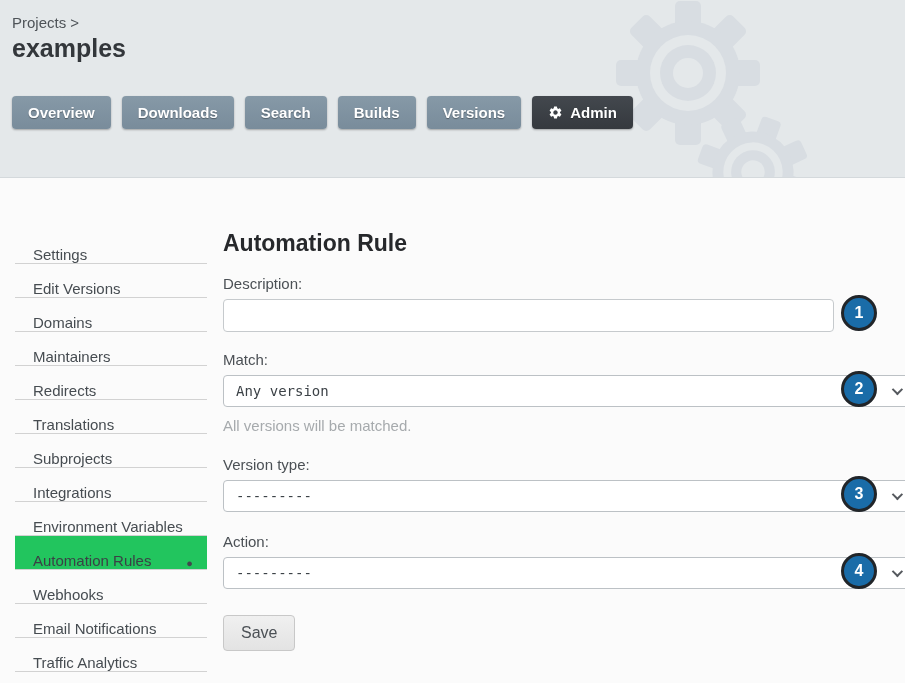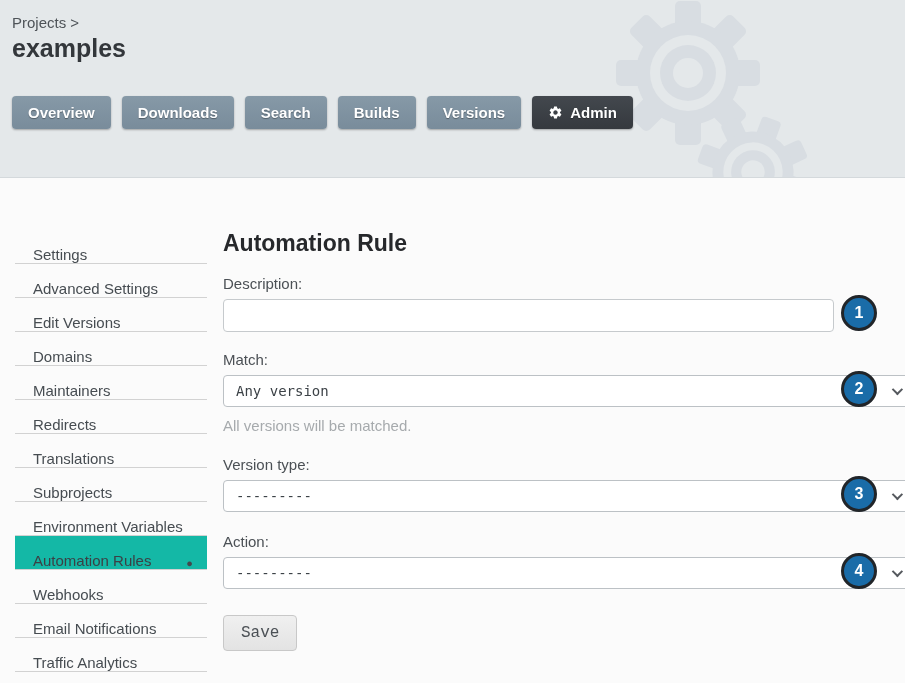--- a/index.html
+++ b/index.html
@@ -59,21 +59,21 @@
   .sidebar { width: 192px; margin-left: 15px; flex-shrink: 0; }
   .side-item {
     position: relative;
     display: flex; align-items: flex-end;
     height: 34px; padding-left: 18px; padding-right: 14px;
     font-size: 15px; color: #464c51;
     border-bottom: 1px solid #d2d2d2;
     cursor: pointer;
   }
   .side-item.active {
-    background: #14b8a6;
+    background: #22c55e;
     color: #3b4045;
   }
   .side-item .dot {
     margin-left: auto;
     font-size: 11px; line-height: 1; color: #43484d;
   }
 
   
   .main { margin-left: 16px; width: 660px; }
   .form-title {
@@ -116,21 +116,21 @@
     margin-top: 10px;
   }
   .mb-desc { margin-bottom: 19px; }
   .mb-match { margin-bottom: 22px; }
   .mb-vtype { margin-bottom: 21px; margin-top: 12px; }
   .mb-action { margin-bottom: 26px; }
   .save-btn {
     height: 36px; padding: 0 17px;
     background: linear-gradient(#f0f0f0, #e3e3e3);
     border: 1px solid #c8c8c8; border-radius: 4px;
-    font-family: Liberation Mono, monospace;
+    font-family: Liberation Sans, sans-serif;
     font-size: 16px; color: #4b5055;
     cursor: pointer;
   }
 
   
   .badge {
     position: absolute;
     width: 36px; height: 36px;
     border-radius: 50%;
     background: #1a6ca8;
@@ -236,39 +236,39 @@
   </div>
 </div>
 
 <div class="content">
 
   <div class="sidebar">
     <div class="side-item">
         <span>Settings</span>
       </div>
     <div class="side-item">
-        <span>Advanced Settings</span>
-      </div>
-    <div class="side-item">
         <span>Edit Versions</span>
       </div>
     <div class="side-item">
         <span>Domains</span>
       </div>
     <div class="side-item">
         <span>Maintainers</span>
       </div>
     <div class="side-item">
         <span>Redirects</span>
       </div>
     <div class="side-item">
         <span>Translations</span>
       </div>
     <div class="side-item">
         <span>Subprojects</span>
+      </div>
+    <div class="side-item">
+        <span>Integrations</span>
       </div>
     <div class="side-item">
         <span>Environment Variables</span>
       </div>
     <div class="side-item active">
         <span>Automation Rules</span>
         <span class="dot">●</span>
       </div>
     <div class="side-item">
         <span>Webhooks</span>

